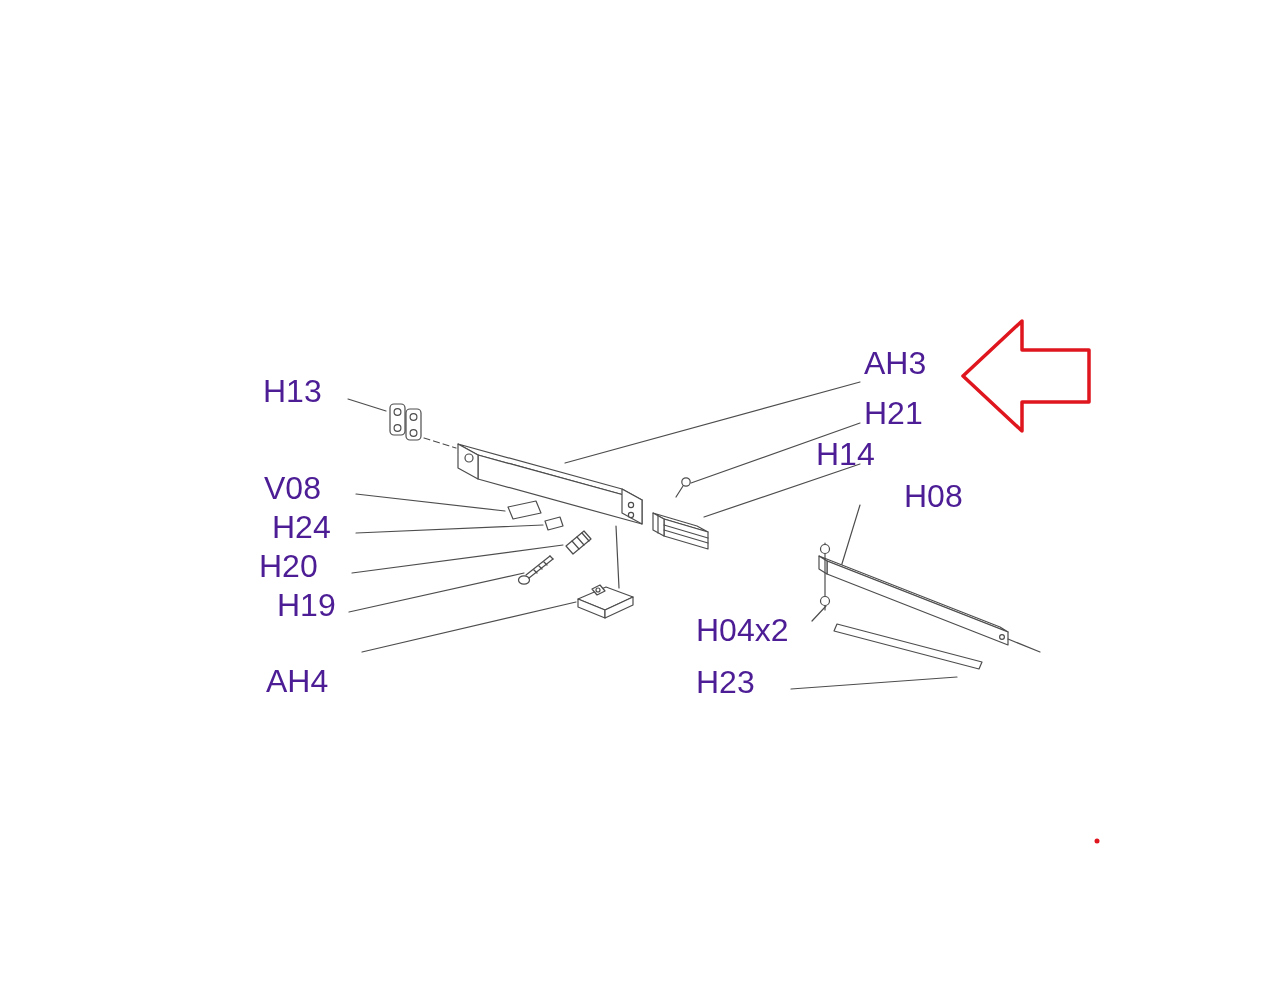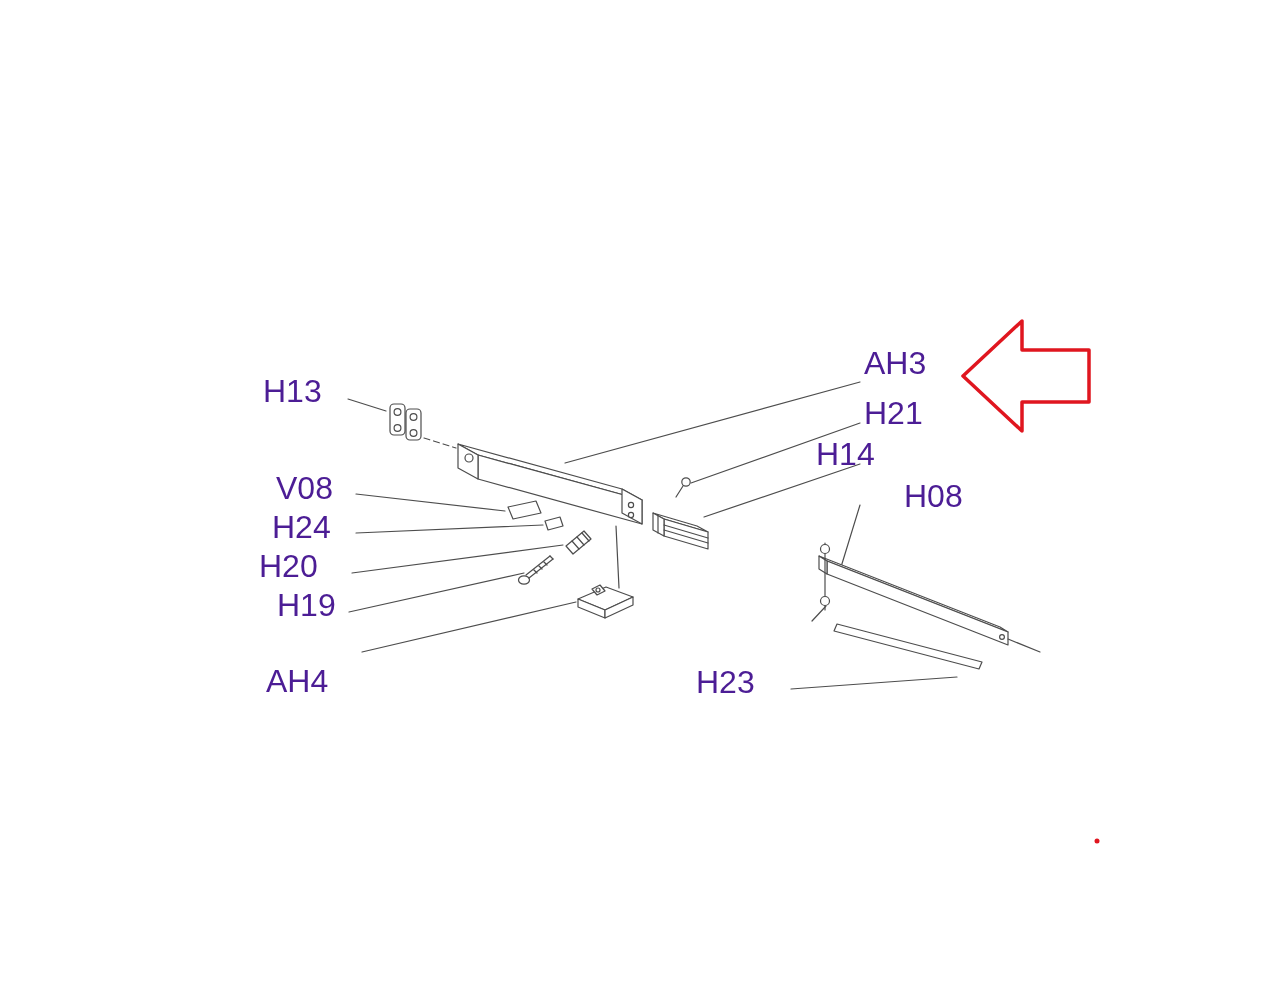--- a/index.html
+++ b/index.html
@@ -131,24 +131,25 @@
 
       <polygon fill="#ffffff" points="837,624 982,662 979,669 834,631"></polygon>
 
       <polygon fill="none" stroke="#e0161f" stroke-width="3.5" points="963,376 1022,321 1022,350 1089,350 1089,402 1022,402 1022,431"></polygon>
 
       <circle cx="1097" cy="841" r="2.5" fill="#e0161f" stroke="none"></circle>
     </g>
   </svg>
 
   <div class="label" style="left:263px; top:375px">H13</div>
-  <div class="label" style="left:276px; top:472px">V08</div>
+  <div class="label" style="left:264px; top:472px">V08</div>
   <div class="label" style="left:272px; top:511px">H24</div>
   <div class="label" style="left:259px; top:550px">H20</div>
   <div class="label" style="left:277px; top:589px">H19</div>
   <div class="label" style="left:266px; top:665px">AH4</div>
   <div class="label" style="left:864px; top:347px">AH3</div>
   <div class="label" style="left:864px; top:397px">H21</div>
   <div class="label" style="left:816px; top:438px">H14</div>
   <div class="label" style="left:904px; top:480px">H08</div>
+  <div class="label" style="left:696px; top:614px">H04x2</div>
   <div class="label" style="left:696px; top:666px">H23</div>
 
 </div>
 
 </body></html>

